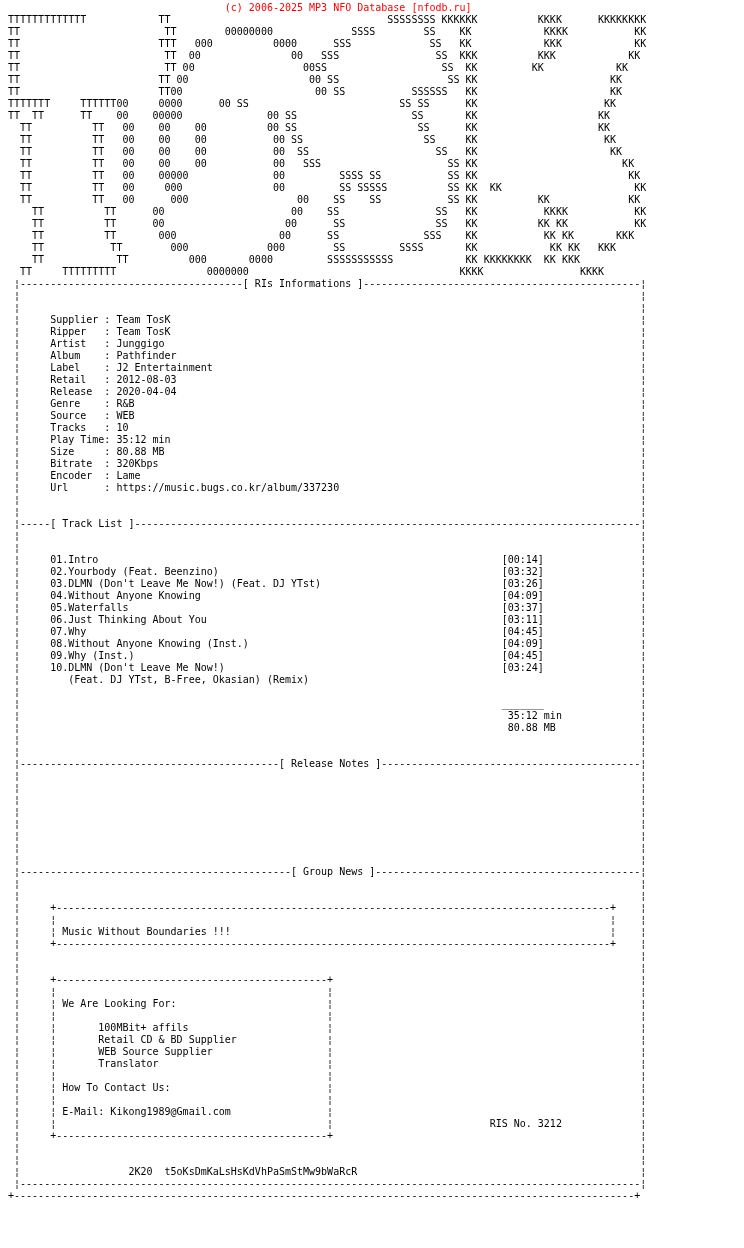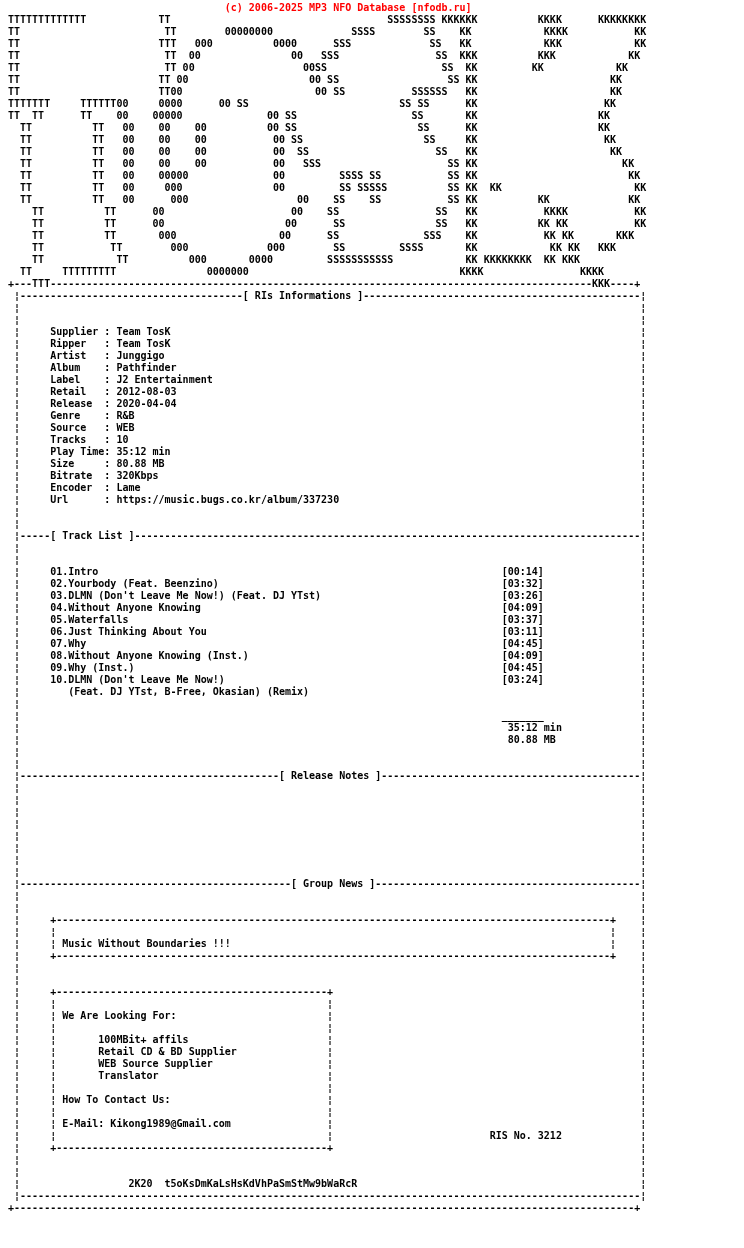--- a/index.html
+++ b/index.html
@@ -15,21 +15,21 @@
     overflow: hidden;
     padding-top: 2px;
     padding-left: 2px;
     box-sizing: border-box;
   }
   pre.nfo {
     margin: 0;
     padding: 0;
     font-family: "DejaVu Sans Mono", "Liberation Mono", monospace;
     font-size: 10px;
-    font-weight: bold;
+    font-weight: normal;
     line-height: 12px;
     color: #000000;
     white-space: pre;
   }
   pre.nfo.red {
     color: #ff0000;
   }
 </style>
 </head>
 <body>
@@ -51,21 +51,20 @@
    TT          TT   00    00    00           00   SSS                     SS KK                        KK
    TT          TT   00    00000              00         SSSS SS           SS KK                         KK
    TT          TT   00     000               00         SS SSSSS          SS KK  KK                      KK
    TT          TT   00      000                  00    SS    SS           SS KK          KK             KK
      TT          TT      00                     00    SS                SS   KK           KKKK           KK
      TT          TT      00                    00      SS               SS   KK          KK KK           KK
      TT          TT       000                 00      SS              SSS    KK           KK KK       KKK
      TT           TT        000             000        SS         SSSS       KK            KK KK   KKK
      TT            TT          000       0000         SSSSSSSSSSS            KK KKKKKKKK  KK KKK
    TT     TTTTTTTTT               0000000                                   KKKK                KKKK</pre>
-  <pre class="nfo"> +---TTT------------------------------------------------------------------------------------------KKK----+</pre>
   <pre class="nfo">  ¦-------------------------------------[ RIs Informations ]----------------------------------------------¦</pre>
   <pre class="nfo">  ¦                                                                                                       ¦
   ¦                                                                                                       ¦
   ¦     Supplier : Team TosK                                                                              ¦
   ¦     Ripper   : Team TosK                                                                              ¦
   ¦     Artist   : Junggigo                                                                               ¦
   ¦     Album    : Pathfinder                                                                             ¦
   ¦     Label    : J2 Entertainment                                                                       ¦
   ¦     Retail   : 2012-08-03                                                                             ¦
   ¦     Release  : 2020-04-04                                                                             ¦

